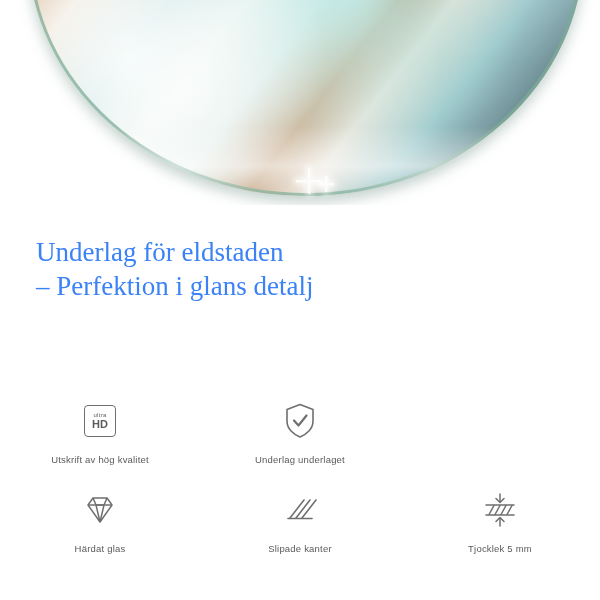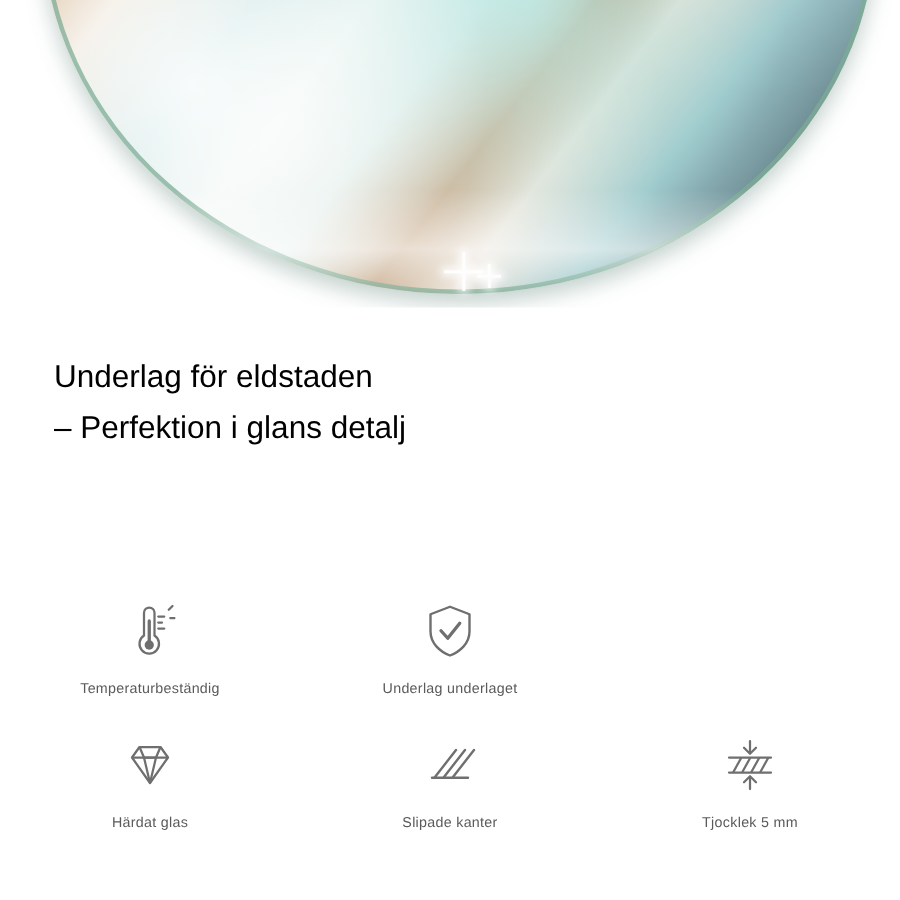--- a/index.html
+++ b/index.html
@@ -120,24 +120,24 @@
   .sparkle.s2:after { width: 16px; }
 
   
   .content {
     position: absolute;
     left: 0;
     top: 205px;
     width: 600px;
   }
   .heading {
-    font-family: Liberation Sans, sans-serif;
-    font-size: 21px;
+    font-family: Liberation Serif, serif;
+    font-size: 27px;
     line-height: 34px;
-    color: #000000;
+    color: #3b82f6;
     font-weight: 400;
     margin: 30px 0 0 36px;
     width: 520px;
   }
   .heading .line2 { display: block; }
   .paragraph {
     margin: 20px 0 0 36px;
     width: 512px;
     font-size: 11.5px;
     line-height: 21px;
@@ -206,36 +206,30 @@
     <h1 class="heading">
       <span>Underlag för eldstaden</span>
       <span class="line2">– Perfektion i glans detalj</span>
     </h1>
   </div>
 
   <div class="features">
 
     <div class="feature-row">
 
-      <div class="feature">
-        <div class="ico">
-          <svg width="34" height="40" viewBox="0 0 34 40" fill="none" stroke="#6f6f6f" stroke-width="1.5" stroke-linecap="round">
-            <path d="M13 7.5a3.5 3.5 0 1 1 7 0v15.2a6.5 6.5 0 1 1-7 0z"></path>
-            <circle cx="16.5" cy="29" r="3.1" fill="#6f6f6f" stroke="none"></circle>
-            <line x1="16.5" y1="13" x2="16.5" y2="27" stroke-width="2.2"></line>
-            <line x1="22.5" y1="10" x2="26.5" y2="10"></line>
-            <line x1="22.5" y1="14" x2="25" y2="14"></line>
-            <line x1="22.5" y1="18" x2="26.5" y2="18"></line>
-            <line x1="29.5" y1="5.5" x2="32" y2="3"></line>
-            <line x1="30.5" y1="11" x2="33.5" y2="11"></line>
-          </svg>
-        </div>
-        <div class="caption">Temperaturbeständig</div>
-      </div>
-
+
+      <div class="feature">
+        <div class="ico">
+          <div class="hd-badge">
+            <span class="t">ultra</span>
+            <span class="b">HD</span>
+          </div>
+        </div>
+        <div class="caption">Utskrift av hög kvalitet</div>
+      </div>
 
       <div class="feature">
         <div class="ico">
           <svg width="34" height="40" viewBox="0 0 34 40" fill="none" stroke="#6f6f6f" stroke-width="1.6" stroke-linecap="round" stroke-linejoin="round">
             <path d="M17 3.5 L30 8.5 V20 C30 28 23.5 33.5 17 36 C10.5 33.5 4 28 4 20 V8.5 Z"></path>
             <path d="M11 19.5 L15.5 24.5 L23.5 14.5" stroke-width="2.2"></path>
           </svg>
         </div>
         <div class="caption">Underlag underlaget</div>
       </div>

